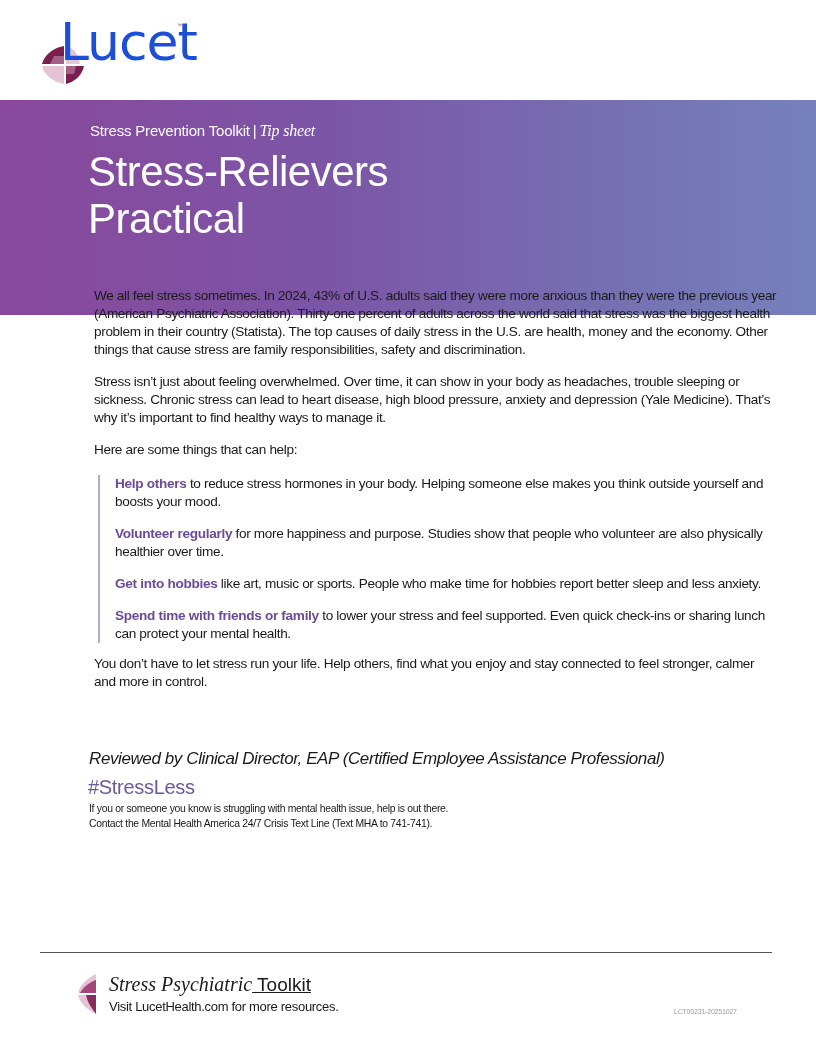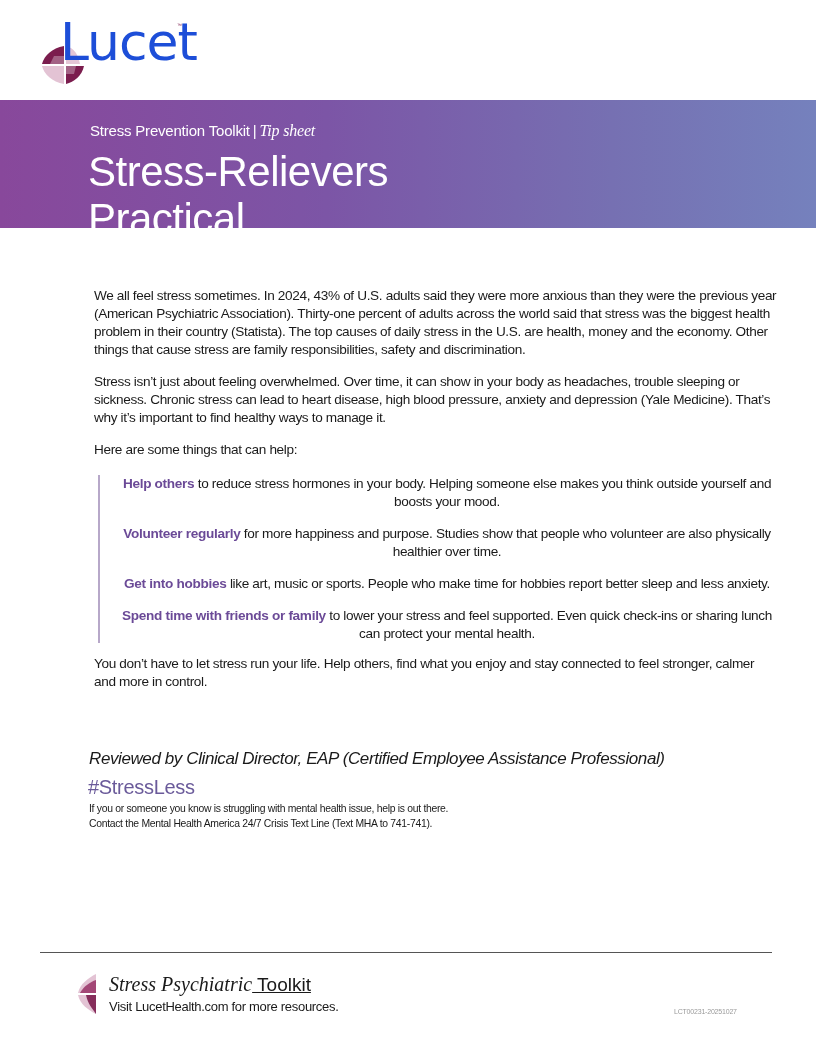--- a/index.html
+++ b/index.html
@@ -9,37 +9,37 @@
   }
   .logo { position: absolute; left: 40px; top: 22px; height: 62px; display: flex; align-items: flex-start; }
   .logo-mark { position: absolute; left: 0; top: 22px; width: 50px; height: 42px; }
   .logo-text {
     position: absolute; left: 20px; top: -6px; font-family: "DejaVu Sans", sans-serif; font-size: 52px;
     color: #1d4ed8; letter-spacing: -1px; font-weight: 400; line-height: 1;
   }
   .logo-tm { position: absolute; left: 137px; top: 0px; font-size: 5px; color: #7b1d4e; }
 
   .banner {
-    position: absolute; left: 0; top: 100px; width: 816px; height: 128px;
+    position: absolute; left: 0; top: 100px; width: 816px; height: 215px;
     background: linear-gradient(90deg, #88489b 0%, #7c55a6 40%, #7670b2 75%, #7581bd 100%);
   }
   .eyebrow {
     position: absolute; left: 90px; top: 22px; color: #ffffff; font-size: 15px; font-weight: 300;
     letter-spacing: -0.2px;
   }
   .eyebrow .sep { margin: 0 3px; }
   .eyebrow .italic { font-family: "Liberation Serif", serif; font-style: italic; font-size: 16px; }
   .title {
     position: absolute; left: 88px; top: 48px; color: #ffffff; font-size: 42px; line-height: 47px;
     font-weight: 400; letter-spacing: -0.5px;
   }
 
   .content { position: absolute; left: 89px; top: 287px; width: 690px; font-size: 13.6px; line-height: 18px; letter-spacing: -0.35px; }
   .content p { margin: 0 0 14px 5px; }
-  .tips { margin: 0 0 10px 9px; border-left: 2px solid #b7a8c9; padding-left: 15px; text-align: center; }
+  .tips { margin: 0 0 10px 9px; border-left: 2px solid #b7a8c9; padding-left: 15px; }
   .tip { margin: 0 0 14px 0; }
   .tip:last-child { margin-bottom: 0; }
   .tip-head { color: #6b4a97; font-weight: bold; letter-spacing: -0.3px; }
   .tips-wrap { padding-top: 2px; padding-bottom: 2px; }
 
   .reviewed { position: absolute; left: 89px; top: 749px; font-size: 17px; font-style: italic; letter-spacing: -0.4px; }
   .hashtag { position: absolute; left: 88px; top: 776px; font-size: 20px; color: #6a5a9a; letter-spacing: -0.3px; font-weight: 300; }
   .help { position: absolute; left: 89px; top: 801px; font-size: 10.4px; line-height: 15px; letter-spacing: -0.3px; }
 
   .rule { position: absolute; left: 40px; top: 952px; width: 732px; height: 1px; background: #555; }

